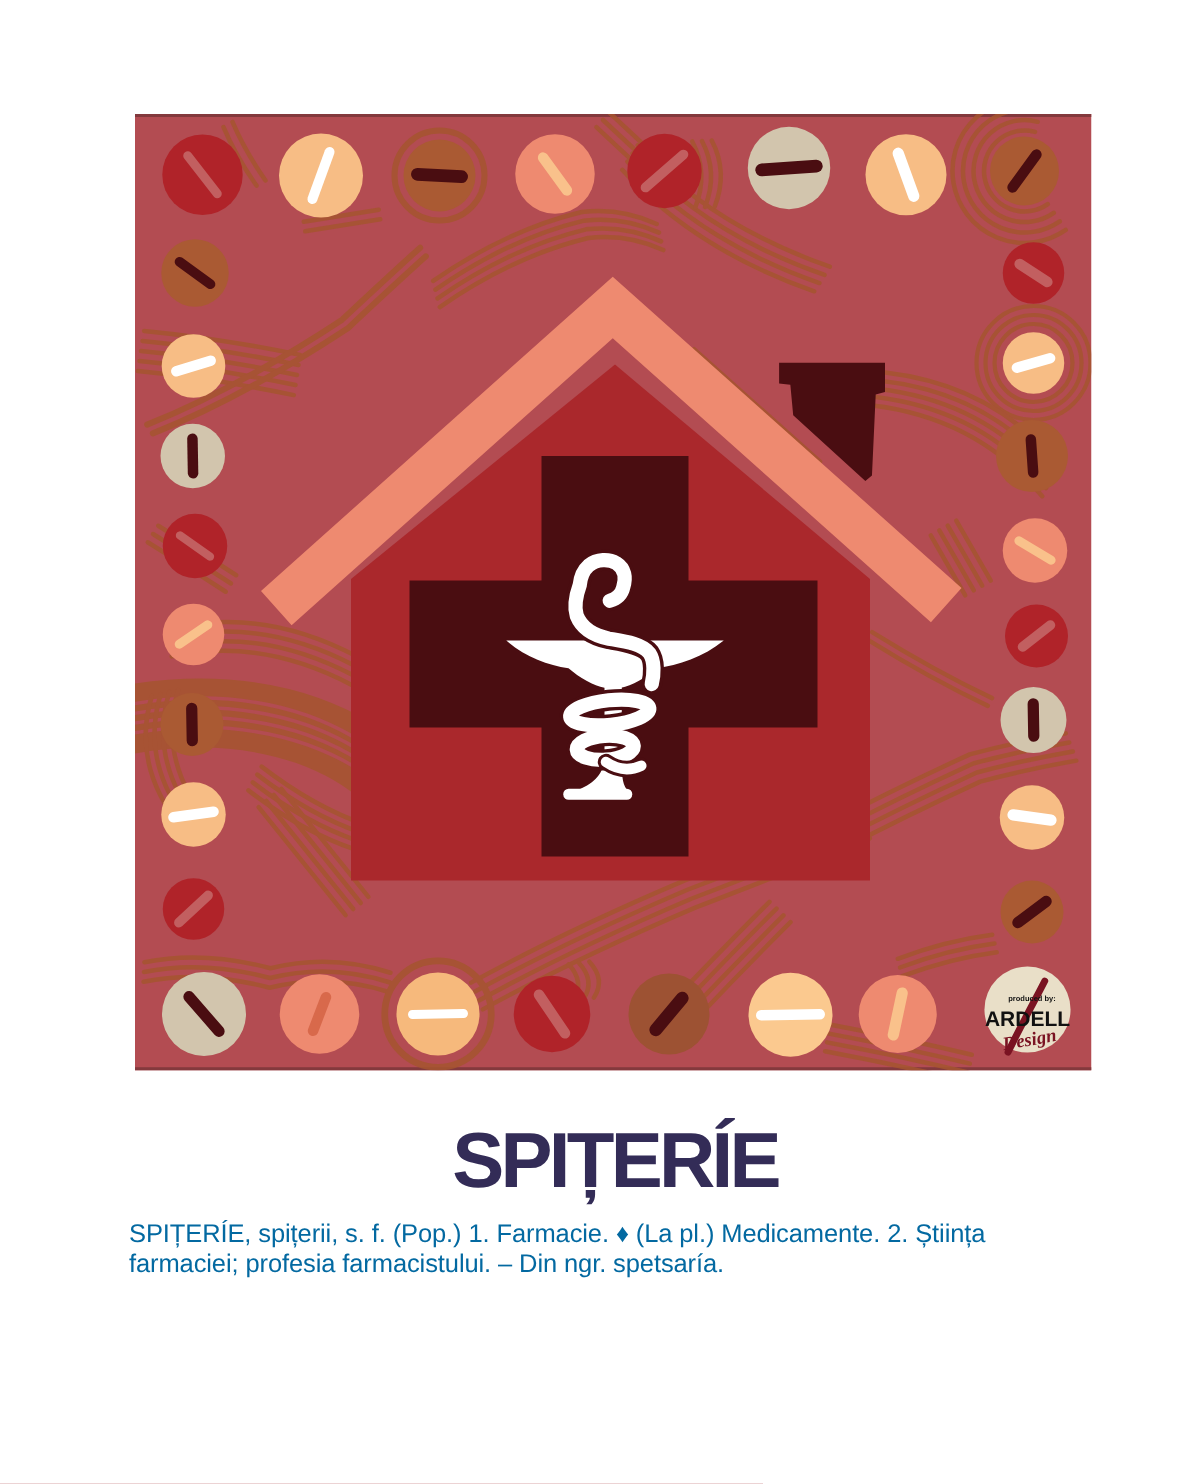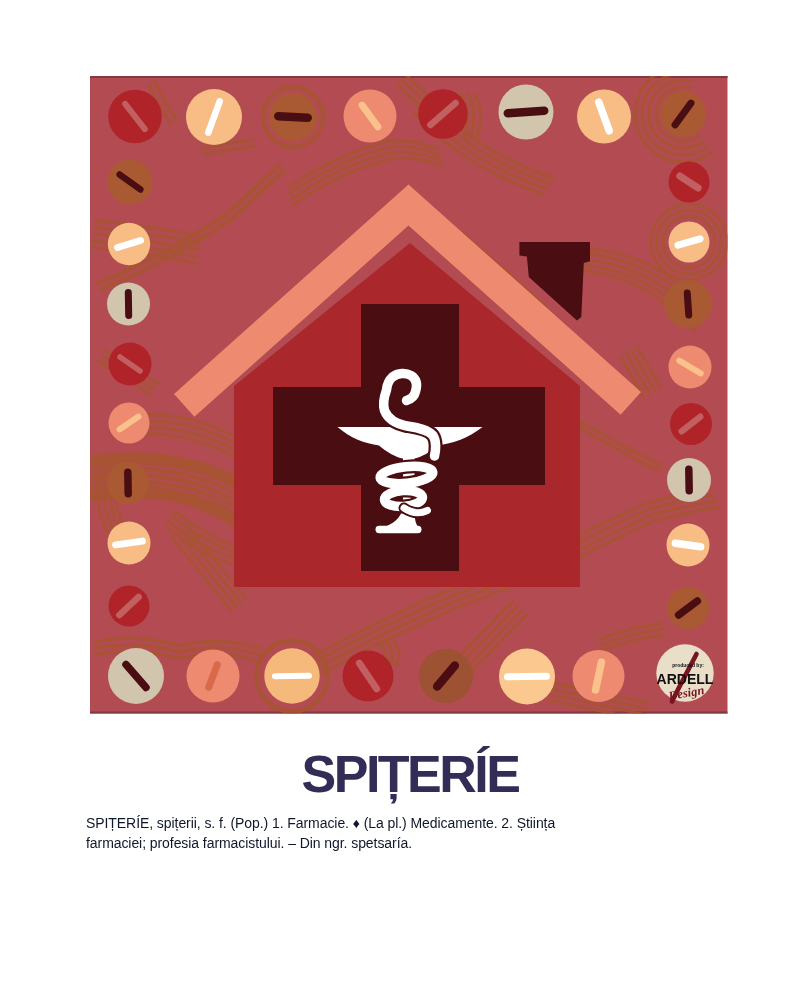--- a/index.html
+++ b/index.html
@@ -1,18 +1,18 @@
 <!DOCTYPE html>
 <html><head><meta charset="utf-8">
 <style>
 html,body{margin:0;padding:0;background:#ffffff;width:800px;height:989px;overflow:hidden}
 body{position:relative;font-family:"Liberation Sans",sans-serif}
 #title{position:absolute;left:10px;top:748px;width:800px;text-align:center;font-weight:bold;
  font-size:52px;color:#332c57;letter-spacing:-2.5px;line-height:52px;margin:0}
-#def{position:absolute;left:86px;top:813px;font-size:14px;line-height:20.4px;color:#0f172a;
+#def{position:absolute;left:86px;top:813px;font-size:17px;line-height:20.4px;color:#0369a1;
  letter-spacing:-0.07px;margin:0;white-space:nowrap}
 </style></head>
 <body>
 
 <svg width="800" height="989" viewBox="0 0 800 989" style="position:absolute;left:0;top:0">
 <defs>
       <clipPath id="sq">
         <rect x="90" y="76" width="637.5" height="637.5"></rect>
       </clipPath>
     </defs>

